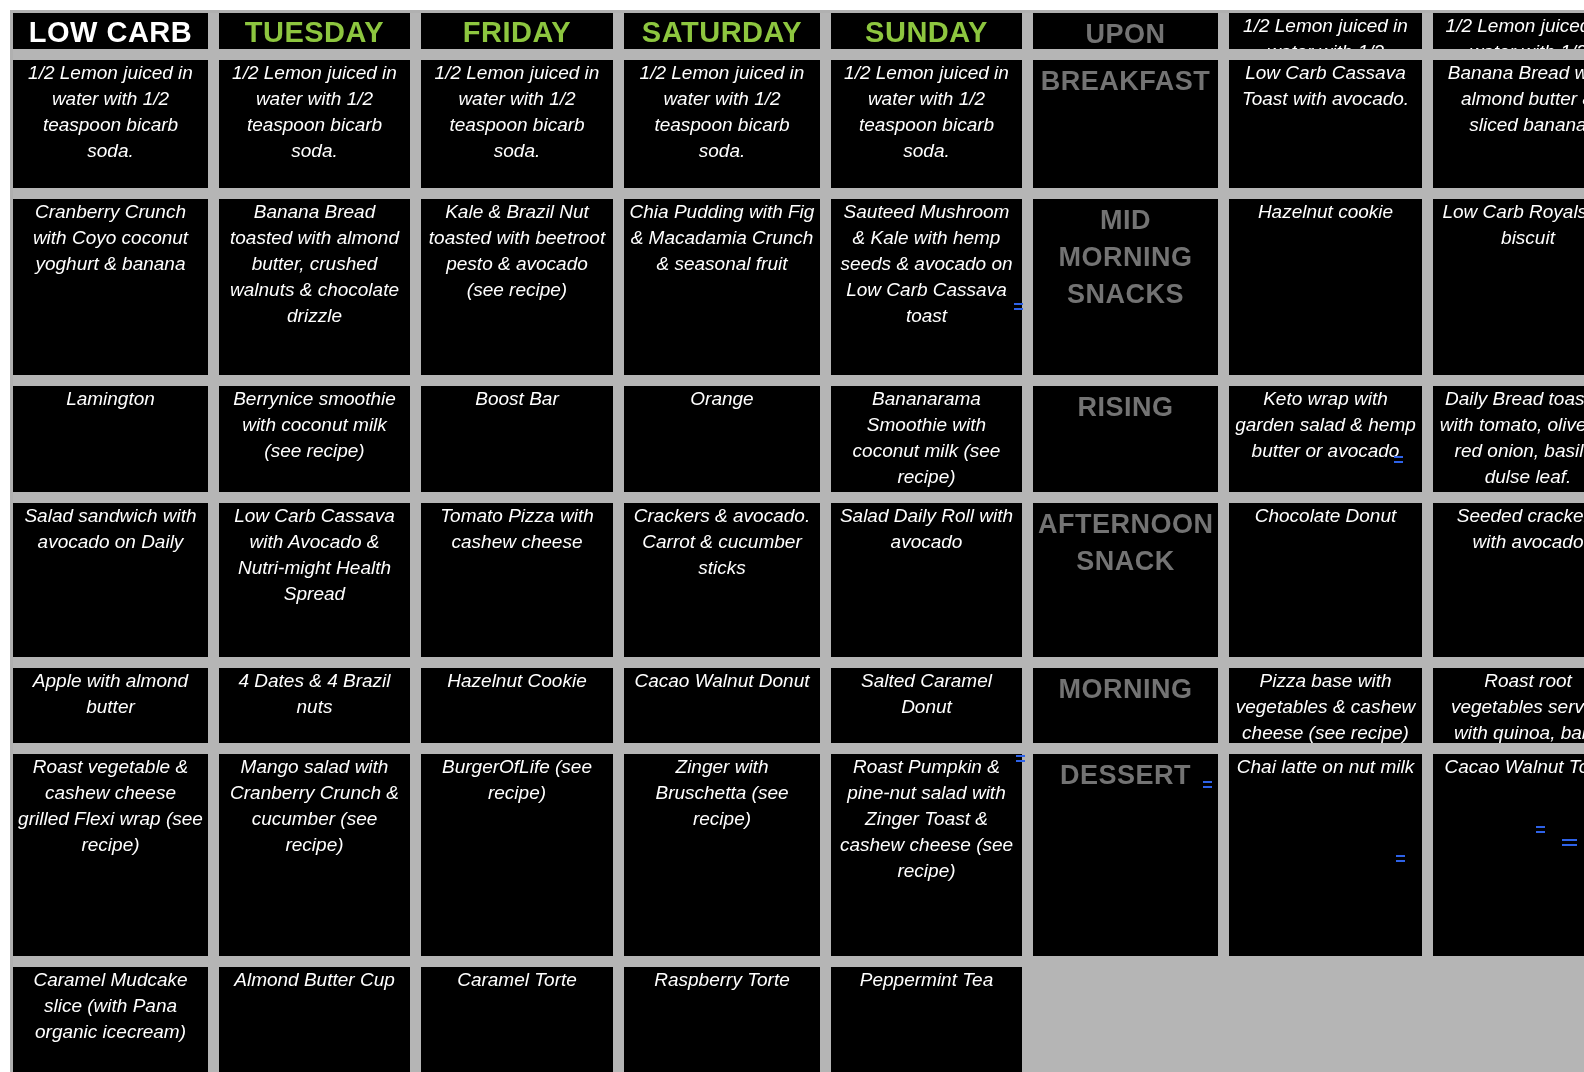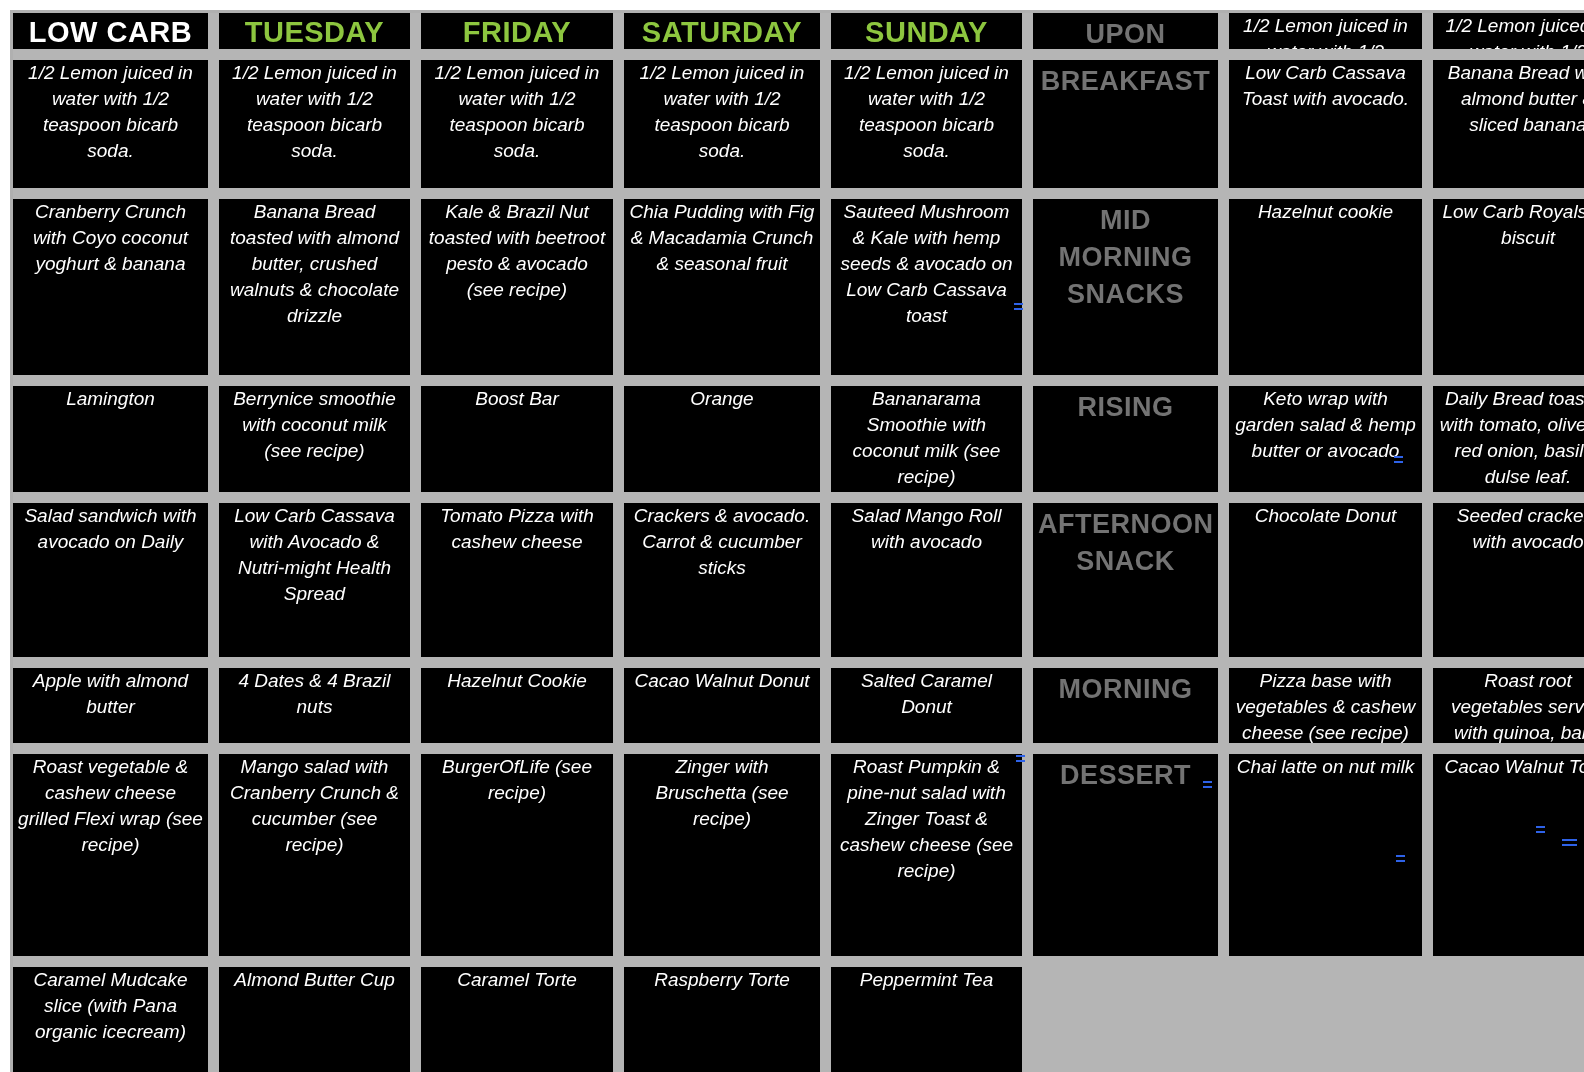--- a/index.html
+++ b/index.html
@@ -103,21 +103,21 @@
     <div class="cell body">Orange</div>
     <div class="cell body">Bananarama Smoothie with coconut milk (see recipe)</div>
 
     <div class="cell label">RISING</div>
     <div class="cell body">Keto wrap with garden salad &amp; hemp butter or avocado</div>
     <div class="cell body">Daily Bread toasted with tomato, olive oil, red onion, basil &amp; dulse leaf.</div>
     <div class="cell body">Salad sandwich with avocado on Daily</div>
     <div class="cell body">Low Carb Cassava with Avocado &amp; Nutri-might Health Spread</div>
     <div class="cell body">Tomato Pizza with cashew cheese</div>
     <div class="cell body">Crackers &amp; avocado. Carrot &amp; cucumber sticks</div>
-    <div class="cell body">Salad Mango Roll with avocado</div>
+    <div class="cell body">Salad Daily Roll with avocado</div>
 
     <div class="cell label">AFTERNOON SNACK</div>
     <div class="cell body">Chocolate Donut</div>
     <div class="cell body">Seeded crackers with avocado</div>
     <div class="cell body">Apple with almond butter</div>
     <div class="cell body">4 Dates &amp; 4 Brazil nuts</div>
     <div class="cell body">Hazelnut Cookie</div>
     <div class="cell body">Cacao Walnut Donut</div>
     <div class="cell body">Salted Caramel Donut</div>
 

